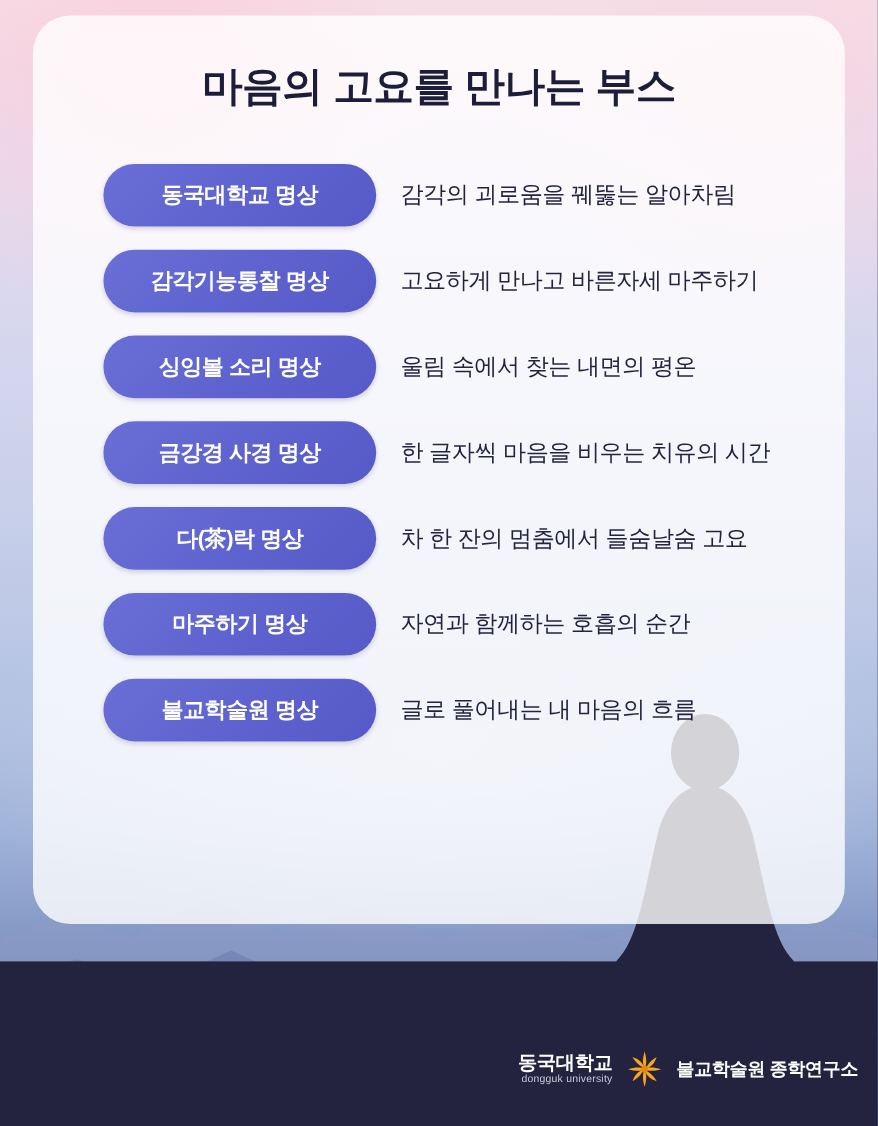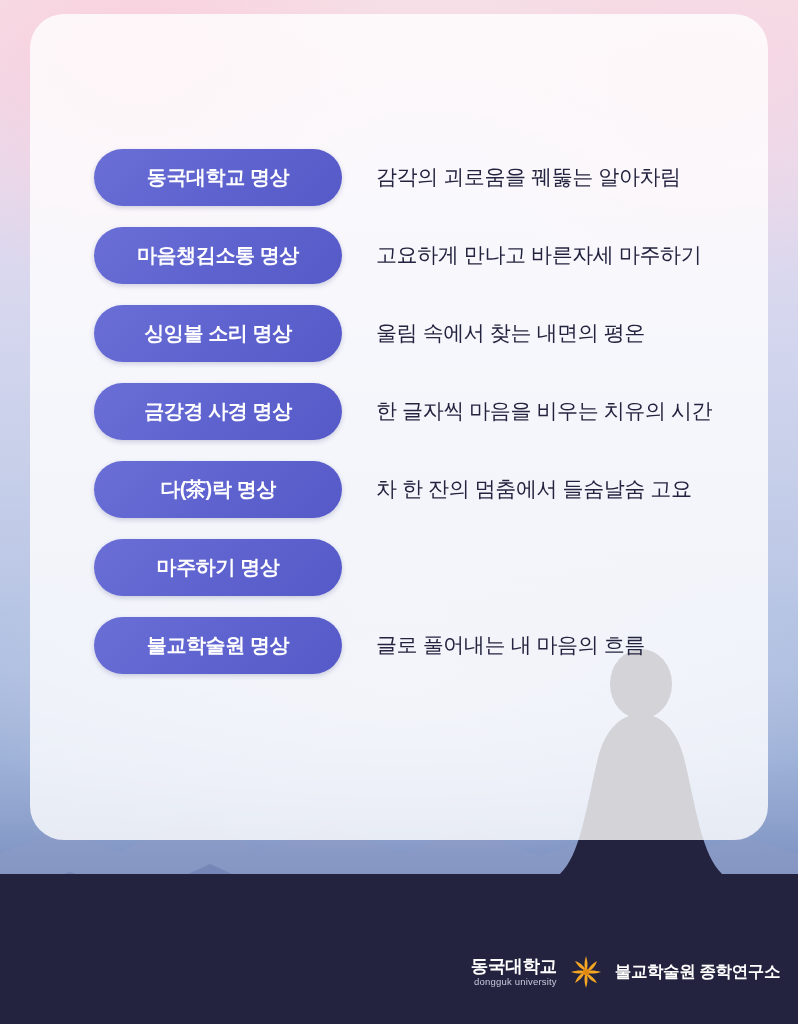--- a/index.html
+++ b/index.html
@@ -117,21 +117,21 @@
     font-size: 20px;
     font-weight: 700;
     display: flex;
     align-items: center;
     justify-content: center;
     letter-spacing: -0.4px;
     box-shadow: 0 2px 5px rgba(60,60,120,0.22);
     flex: 0 0 auto;
   }
   .desc {
-    margin-left: 34px;
+    margin-left: 22px;
     font-size: 21px;
     color: #23233f;
     letter-spacing: -0.4px;
     white-space: nowrap;
   }
 
   
   .silhouette {
     position: absolute;
     right: 52px;
@@ -223,30 +223,31 @@
                  C52,160 56,136 62,112
                  C68,88 82,68 105,68 Z"></path>
         <ellipse cx="105" cy="240" rx="86" ry="20"></ellipse>
       </g>
     </svg>
   </div>
 
   <div class="ground"></div>
 
   <div class="card">
+    <div class="title">마음의 고요를 만나는 부스</div>
 
     <div class="rows">
 
       <div class="row">
         <div class="pill">동국대학교 명상</div>
         <div class="desc">감각의 괴로움을 꿰뚫는 알아차림</div>
       </div>
 
       <div class="row">
-        <div class="pill">마음챙김소통 명상</div>
+        <div class="pill">감각기능통찰 명상</div>
         <div class="desc">고요하게 만나고 바른자세 마주하기</div>
       </div>
 
       <div class="row">
         <div class="pill">싱잉볼 소리 명상</div>
         <div class="desc">울림 속에서 찾는 내면의 평온</div>
       </div>
 
       <div class="row">
         <div class="pill">금강경 사경 명상</div>
@@ -254,20 +255,21 @@
       </div>
 
 
       <div class="row">
         <div class="pill">다(茶)락 명상</div>
         <div class="desc">차 한 잔의 멈춤에서 들숨날숨 고요</div>
       </div>
 
       <div class="row">
         <div class="pill">마주하기 명상</div>
+        <div class="desc">자연과 함께하는 호흡의 순간</div>
       </div>
 
       <div class="row">
         <div class="pill">불교학술원 명상</div>
         <div class="desc">글로 풀어내는 내 마음의 흐름</div>
       </div>
 
     </div>
   </div>
 

